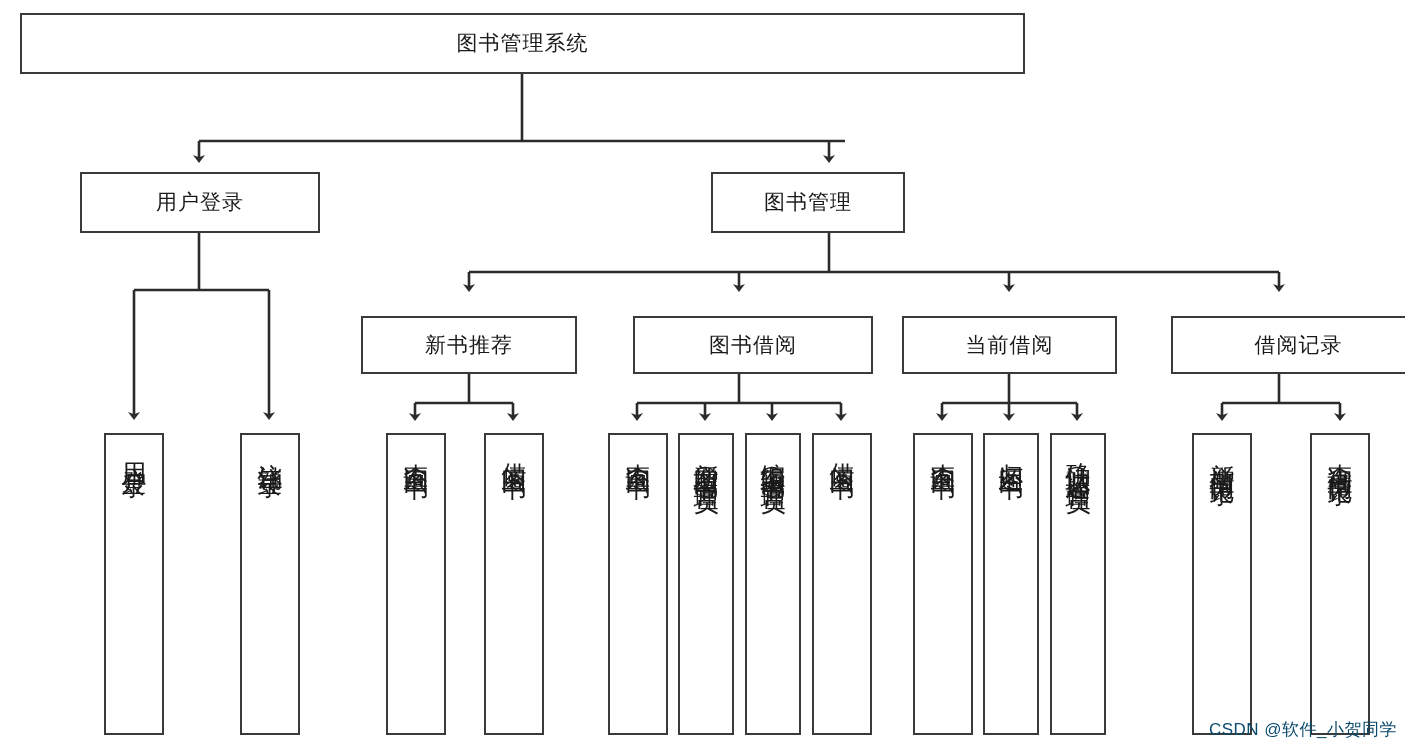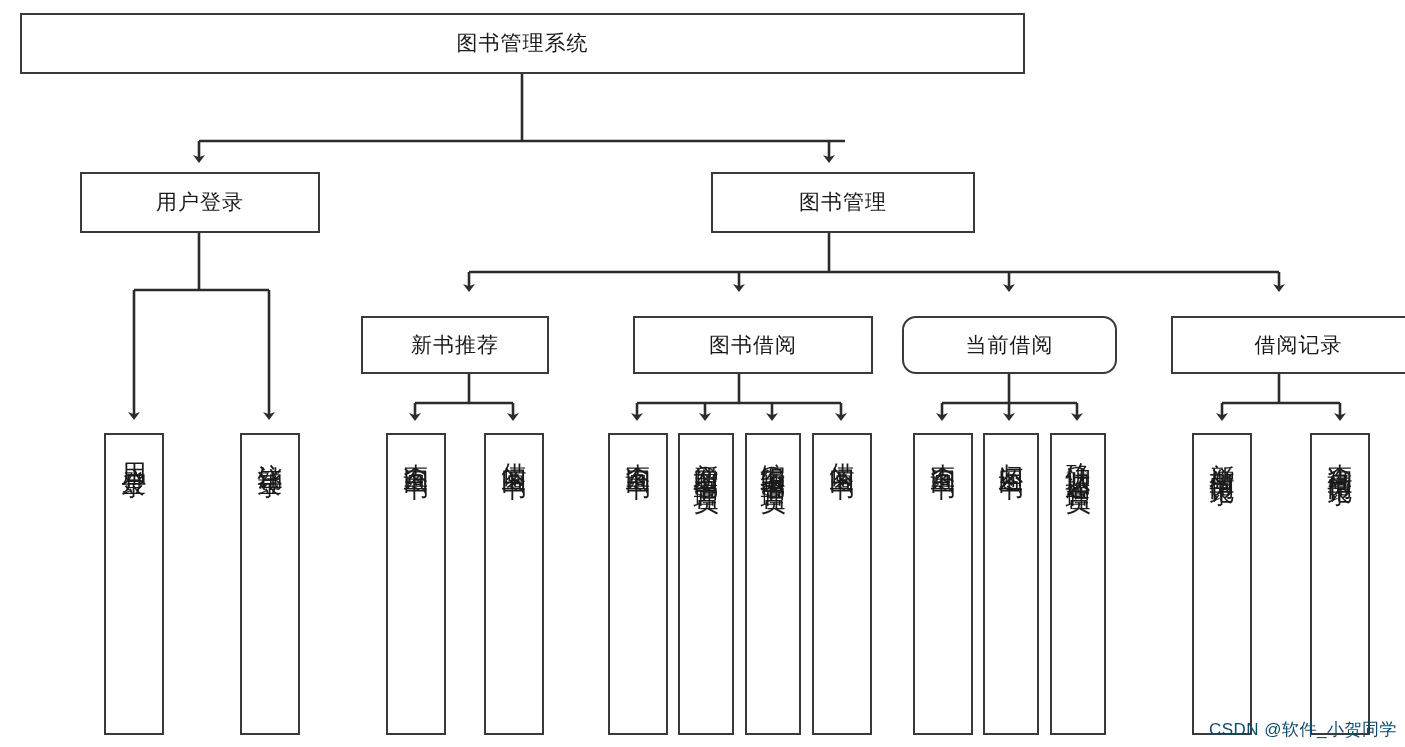--- a/index.html
+++ b/index.html
@@ -126,31 +126,31 @@
     </g>
   </svg>
 
   <div class="node h" style="left:20px; top:13px; width:1005px; height:61px;">
     <span class="lbl">图书管理系统</span>
   </div>
 
   <div class="node h" style="left:80px; top:172px; width:240px; height:61px;">
     <span class="lbl">用户登录</span>
   </div>
-  <div class="node h" style="left:711px; top:172px; width:264px; height:61px;">
+  <div class="node h" style="left:711px; top:172px; width:194px; height:61px;">
     <span class="lbl">图书管理</span>
   </div>
 
-  <div class="node h" style="left:361px; top:316px; width:188px; height:58px;">
+  <div class="node h" style="left:361px; top:316px; width:216px; height:58px;">
     <span class="lbl">新书推荐</span>
   </div>
   <div class="node h" style="left:633px; top:316px; width:240px; height:58px;">
     <span class="lbl">图书借阅</span>
   </div>
-  <div class="node h" style="left:902px; top:316px; width:215px; height:58px;border-radius:14px;">
+  <div class="node h" style="left:902px; top:316px; width:215px; height:58px;">
     <span class="lbl">当前借阅</span>
   </div>
   <div class="node h" style="left:1171px; top:316px; width:255px; height:58px;">
     <span class="lbl">借阅记录</span>
   </div>
 
   <div class="node v" style="left:104px; top:433px; width:60px; height:302px;">
     <span class="lbl">用户登录</span>
   </div>
   <div class="node v" style="left:240px; top:433px; width:60px; height:302px;">

